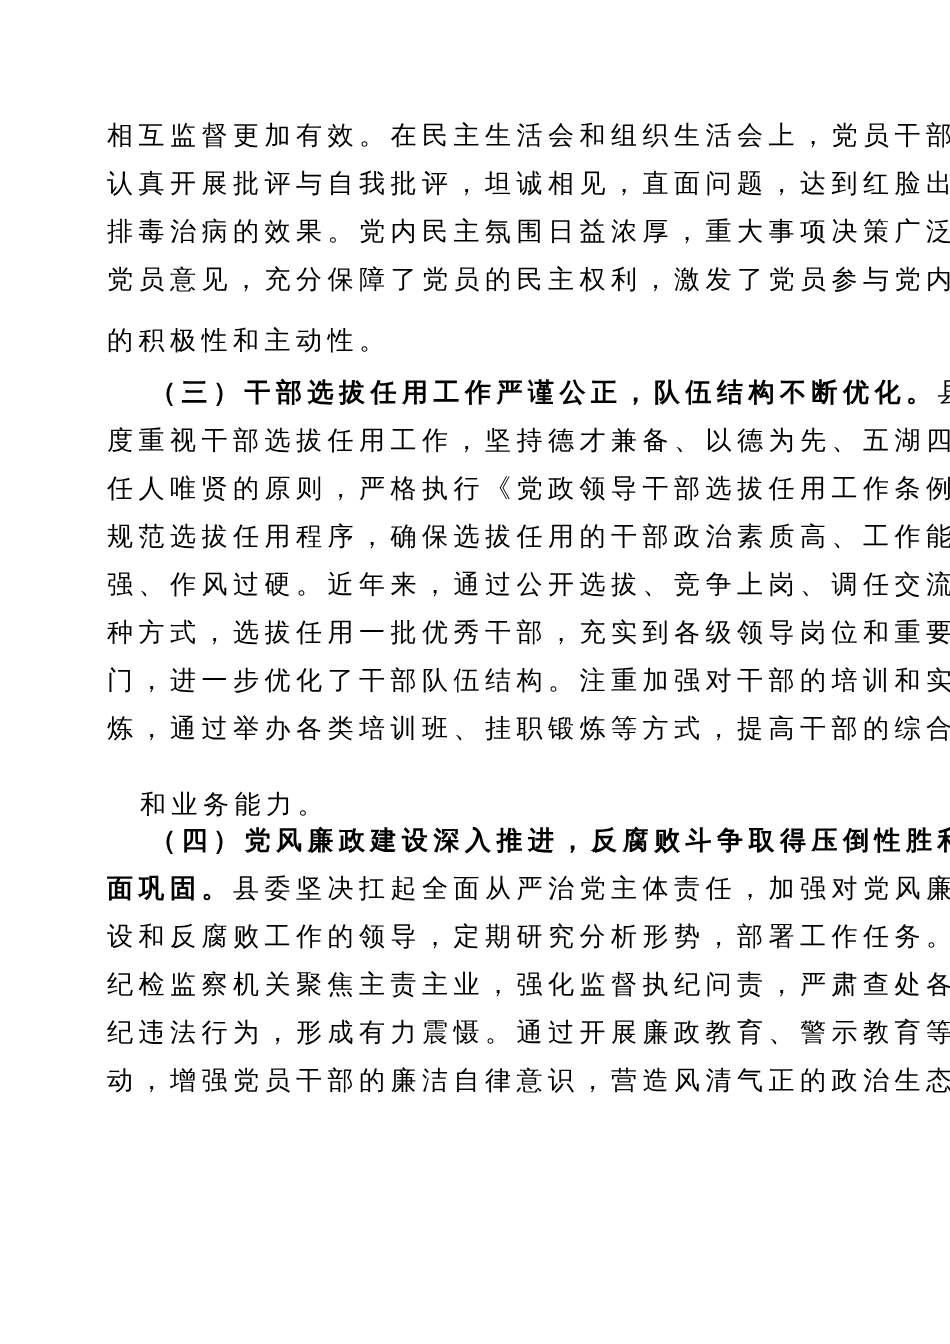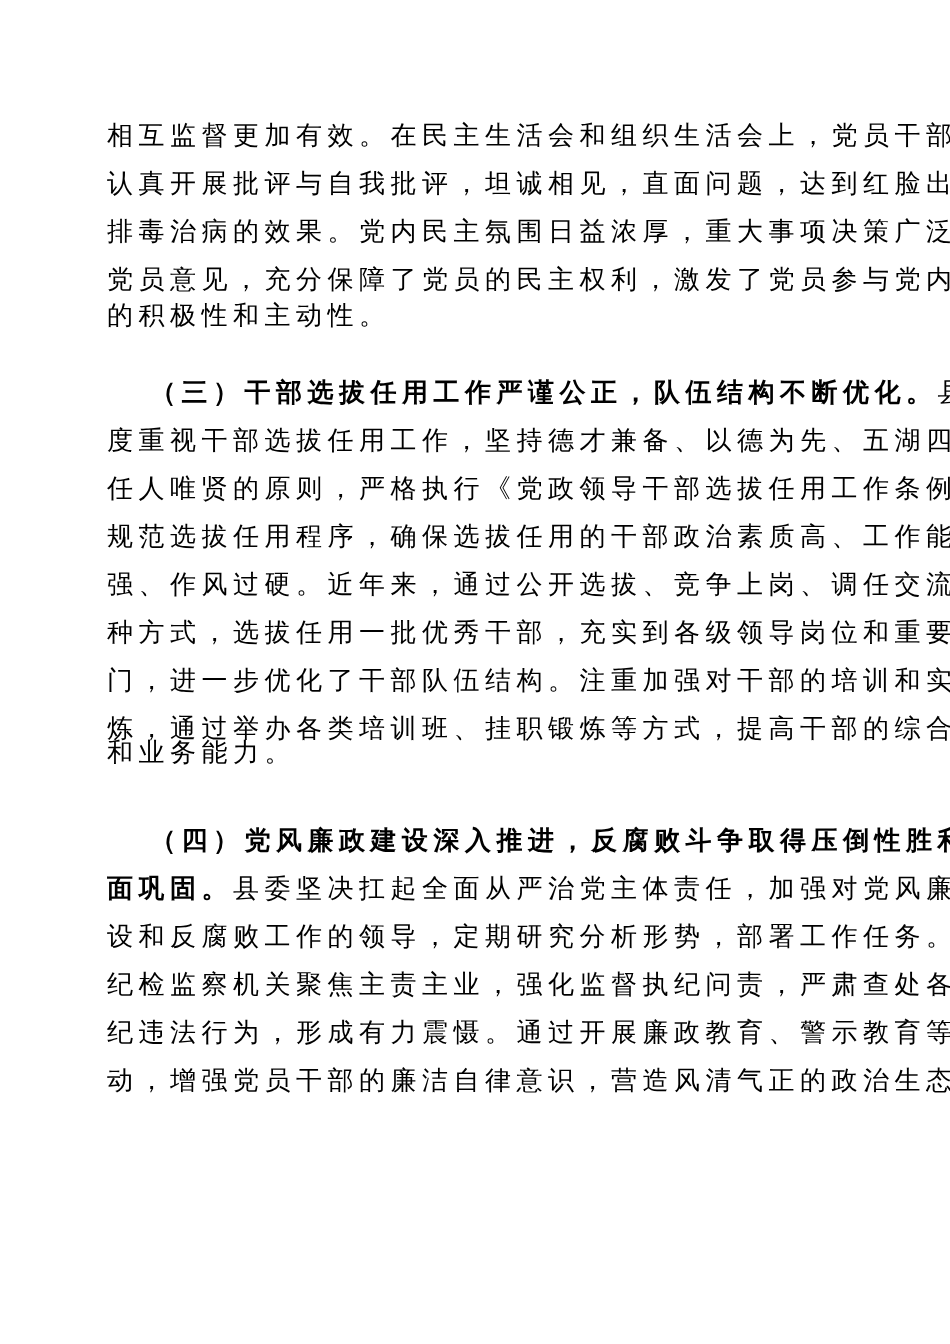--- a/index.html
+++ b/index.html
@@ -49,33 +49,33 @@
   </style>
 </head>
 <body>
 
 <div class="page">
 
   <div class="line" style="top:115px;">相互监督更加有效。在民主生活会和组织生活会上，党员干部能够</div>
   <div class="line" style="top:163px;">认真开展批评与自我批评，坦诚相见，直面问题，达到红脸出汗、</div>
   <div class="line" style="top:211px;">排毒治病的效果。党内民主氛围日益浓厚，重大事项决策广泛征求</div>
   <div class="line" style="top:259px;">党员意见，充分保障了党员的民主权利，激发了党员参与党内事务</div>
-  <div class="line last" style="top:295px;">的积极性和主动性。</div>
+  <div class="line last" style="top:320px;">的积极性和主动性。</div>
 
   <div class="line indent" style="top:372px;">
     <span class="bold">（三）干部选拔任用工作严谨公正，队伍结构不断优化。</span><span>县委高</span>
   </div>
   <div class="line" style="top:420px;">度重视干部选拔任用工作，坚持德才兼备、以德为先、五湖四海、</div>
   <div class="line" style="top:468px;">任人唯贤的原则，严格执行《党政领导干部选拔任用工作条例》，</div>
   <div class="line" style="top:516px;">规范选拔任用程序，确保选拔任用的干部政治素质高、工作能力</div>
   <div class="line" style="top:564px;">强、作风过硬。近年来，通过公开选拔、竞争上岗、调任交流等多</div>
   <div class="line" style="top:612px;">种方式，选拔任用一批优秀干部，充实到各级领导岗位和重要部</div>
   <div class="line" style="top:660px;">门，进一步优化了干部队伍结构。注重加强对干部的培训和实践锻</div>
   <div class="line" style="top:708px;">炼，通过举办各类培训班、挂职锻炼等方式，提高干部的综合素质</div>
-  <div class="line last" style="top:732px;">和业务能力。</div>
+  <div class="line last" style="top:784px;margin-left:33px;">和业务能力。</div>
 
   <div class="line indent" style="top:820px;">
     <span class="bold">（四）党风廉政建设深入推进，反腐败斗争取得压倒性胜利并全</span>
   </div>
   <div class="line" style="top:868px;">
     <span class="bold">面巩固。</span><span>县委坚决扛起全面从严治党主体责任，加强对党风廉政建</span>
   </div>
   <div class="line" style="top:916px;">设和反腐败工作的领导，定期研究分析形势，部署工作任务。全县</div>
   <div class="line" style="top:964px;">纪检监察机关聚焦主责主业，强化监督执纪问责，严肃查处各类违</div>
   <div class="line" style="top:1012px;">纪违法行为，形成有力震慑。通过开展廉政教育、警示教育等活</div>

